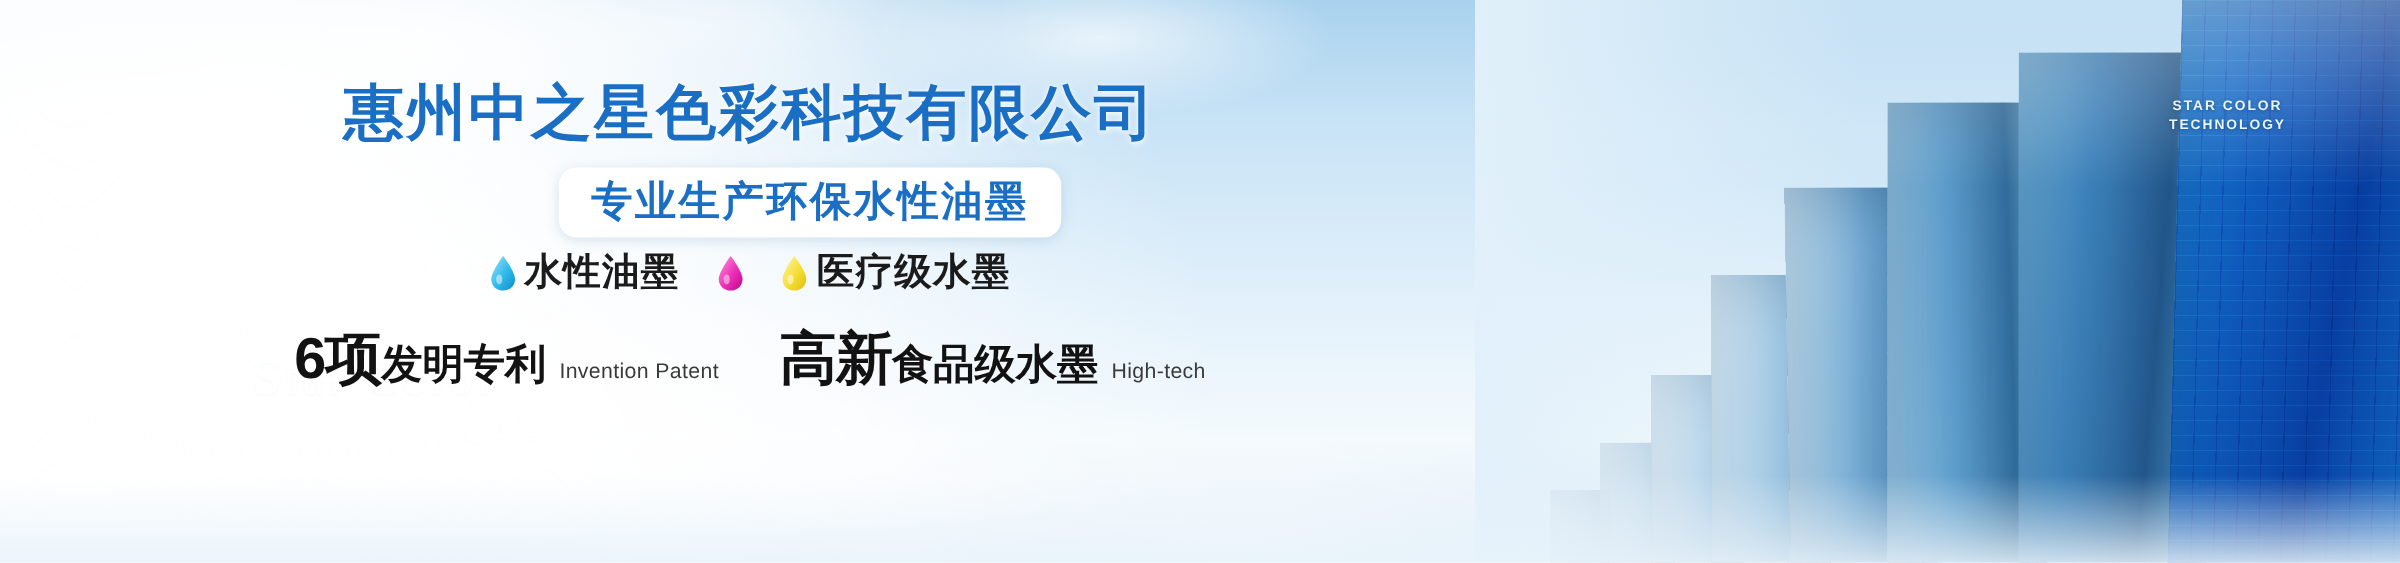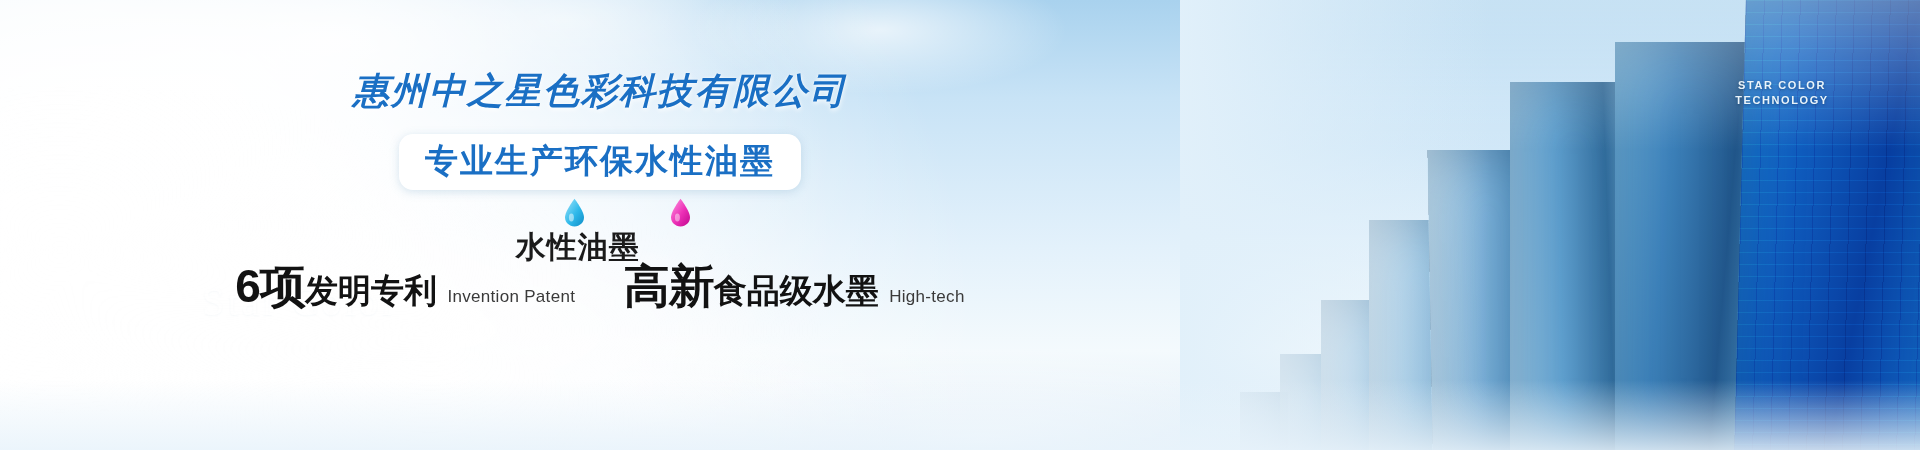--- a/index.html
+++ b/index.html
@@ -103,33 +103,33 @@
     background:linear-gradient(180deg, rgba(255,255,255,.35), rgba(255,255,255,0));}
 
   .startech{position:absolute;right:78px;top:78px;width:120px;text-align:center;
     color:#eaf4fb;font-size:11px;line-height:15px;letter-spacing:1.6px;font-weight:700;
     text-shadow:0 1px 3px rgba(10,50,85,.55);}
 
   
   .content{position:absolute;left:0;top:0;width:1200px;height:450px;}
 
   .title{position:absolute;top:58px;left:0;width:1200px;text-align:center;
-    font-size:36px;line-height:66px;font-weight:700;color:#1a6fc4;
+    font-size:48px;line-height:66px;font-weight:700;color:#1a6fc4;
     letter-spacing:2px;white-space:nowrap;
-    text-shadow:0 2px 5px rgba(255,255,255,.9), 0 0 2px rgba(255,255,255,.8);font-style:italic;}
-
-  .pill-wrap{position:absolute;top:134px;left:0;width:1200px;text-align:center;}
+    text-shadow:0 2px 5px rgba(255,255,255,.9), 0 0 2px rgba(255,255,255,.8);}
+
+  .pill-wrap{position:absolute;top:134px;left:0;width:1200px;text-align:center;padding-left:48px;}
   .pill{display:inline-block;background:#ffffff;border-radius:14px;
     padding:7px 26px 9px;font-size:33px;line-height:40px;font-weight:700;
     color:#1a6fc4;letter-spacing:2px;white-space:nowrap;
     box-shadow:0 2px 10px rgba(120,165,200,.30);}
 
   .features{position:absolute;top:198px;left:0;width:1200px;text-align:center;white-space:nowrap;}
   .feat{display:inline-flex;align-items:center;margin:0 13px;
-    font-size:30px;line-height:40px;color:#1b1b1b;font-weight:700;letter-spacing:1px;flex-direction:column;}
+    font-size:30px;line-height:40px;color:#1b1b1b;font-weight:700;letter-spacing:1px;}
   .feat .lbl{margin-left:7px;}
   .drop{width:21px;height:29px;flex:none;position:relative;display:inline-block;}
   .drop svg{display:block;width:21px;height:29px;}
 
   .badges{position:absolute;top:262px;left:0;width:1200px;text-align:center;white-space:nowrap;}
   .badge{display:inline-block;margin:0 22px;vertical-align:top;text-align:center;}
   .badge-main{font-size:38px;line-height:48px;color:#121212;font-weight:700;letter-spacing:0px;white-space:nowrap;}
   .badge-main .big{font-size:46px;font-weight:700;letter-spacing:-1px;}
   .badge-main .small{font-size:33px;font-weight:600;}
   .badge-sub{font-size:17px;line-height:24px;color:#3a3a3a;font-weight:400;margin-top:2px;letter-spacing:.3px;}
@@ -210,20 +210,36 @@
                   <stop offset="55%" stop-color="#ec2fb6"></stop>
                   <stop offset="100%" stop-color="#c0078e"></stop>
             </linearGradient>
               </defs>
             <path d="M10.5 0.8 C10.5 0.8 1 13.2 1 19.3 C1 24.6 5.2 28.4 10.5 28.4 C15.8 28.4 20 24.6 20 19.3 C20 13.2 10.5 0.8 10.5 0.8 Z" fill="url(#gM)"></path>
             <ellipse cx="7.4" cy="19.5" rx="2.5" ry="4" fill="#ffffff" opacity=".45"></ellipse>
           </svg>
         </span>
       </span>
 
+      <span class="feat">
+        <span class="drop">
+          <svg viewBox="0 0 21 29" aria-hidden="true">
+            <defs>
+                <linearGradient id="gY" x1="0" y1="0" x2="1" y2="1">
+              <stop offset="0%" stop-color="#fff7a8"></stop>
+                  <stop offset="55%" stop-color="#f6de38"></stop>
+                  <stop offset="100%" stop-color="#e0bf07"></stop>
+            </linearGradient>
+              </defs>
+            <path d="M10.5 0.8 C10.5 0.8 1 13.2 1 19.3 C1 24.6 5.2 28.4 10.5 28.4 C15.8 28.4 20 24.6 20 19.3 C20 13.2 10.5 0.8 10.5 0.8 Z" fill="url(#gY)"></path>
+            <ellipse cx="7.4" cy="19.5" rx="2.5" ry="4" fill="#ffffff" opacity=".5"></ellipse>
+          </svg>
+        </span>
+        <span class="lbl">医疗级水墨</span>
+      </span>
 
     </div>
 
     <div class="badges">
 
       <span class="badge">
         <span class="badge-main">
           <span class="big">6项</span><span class="small">发明专利</span>
         </span>
         <span class="badge-sub">Invention Patent</span>

